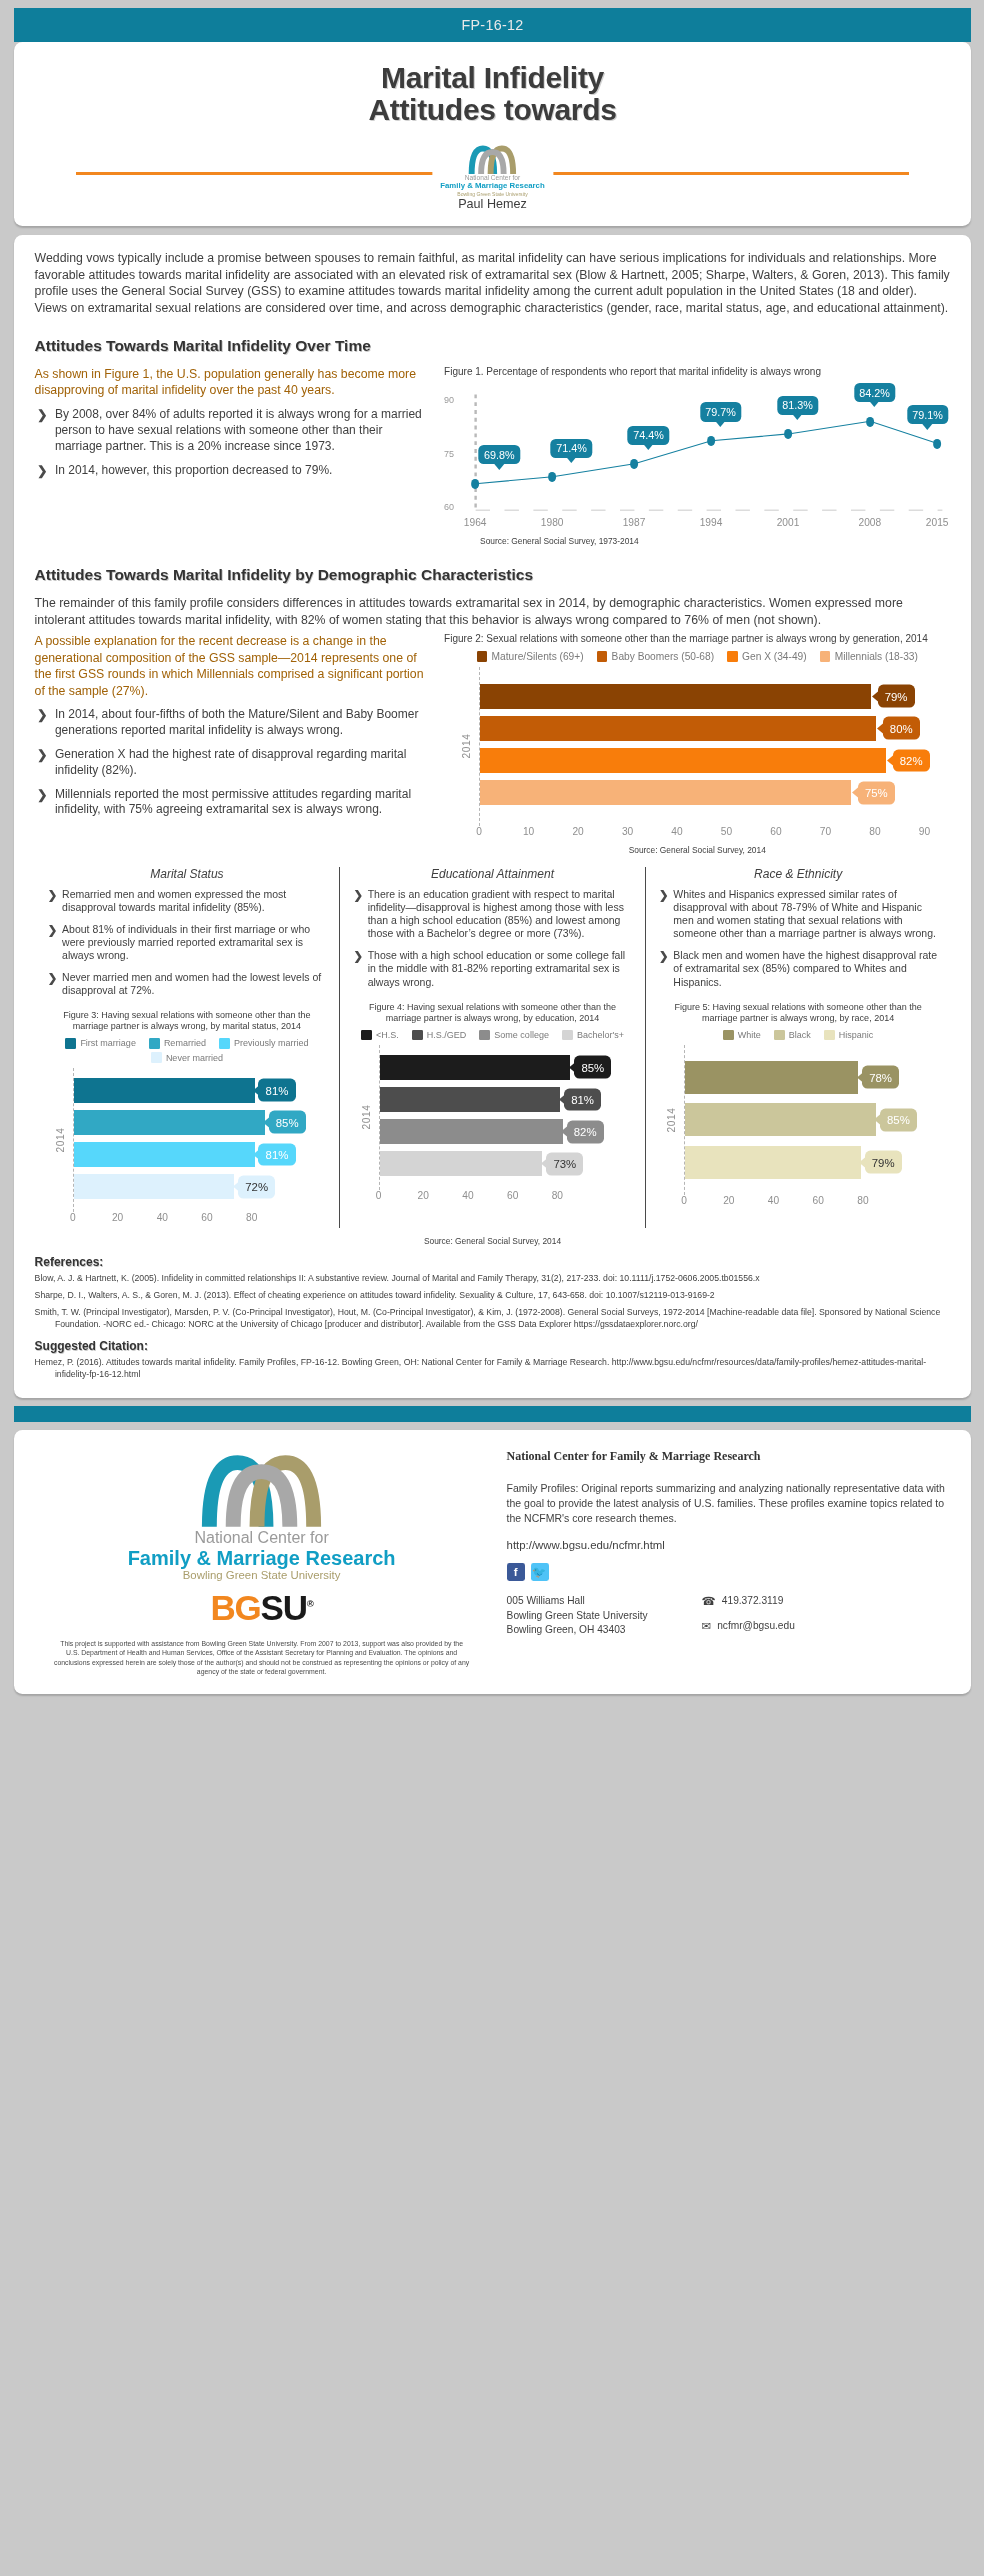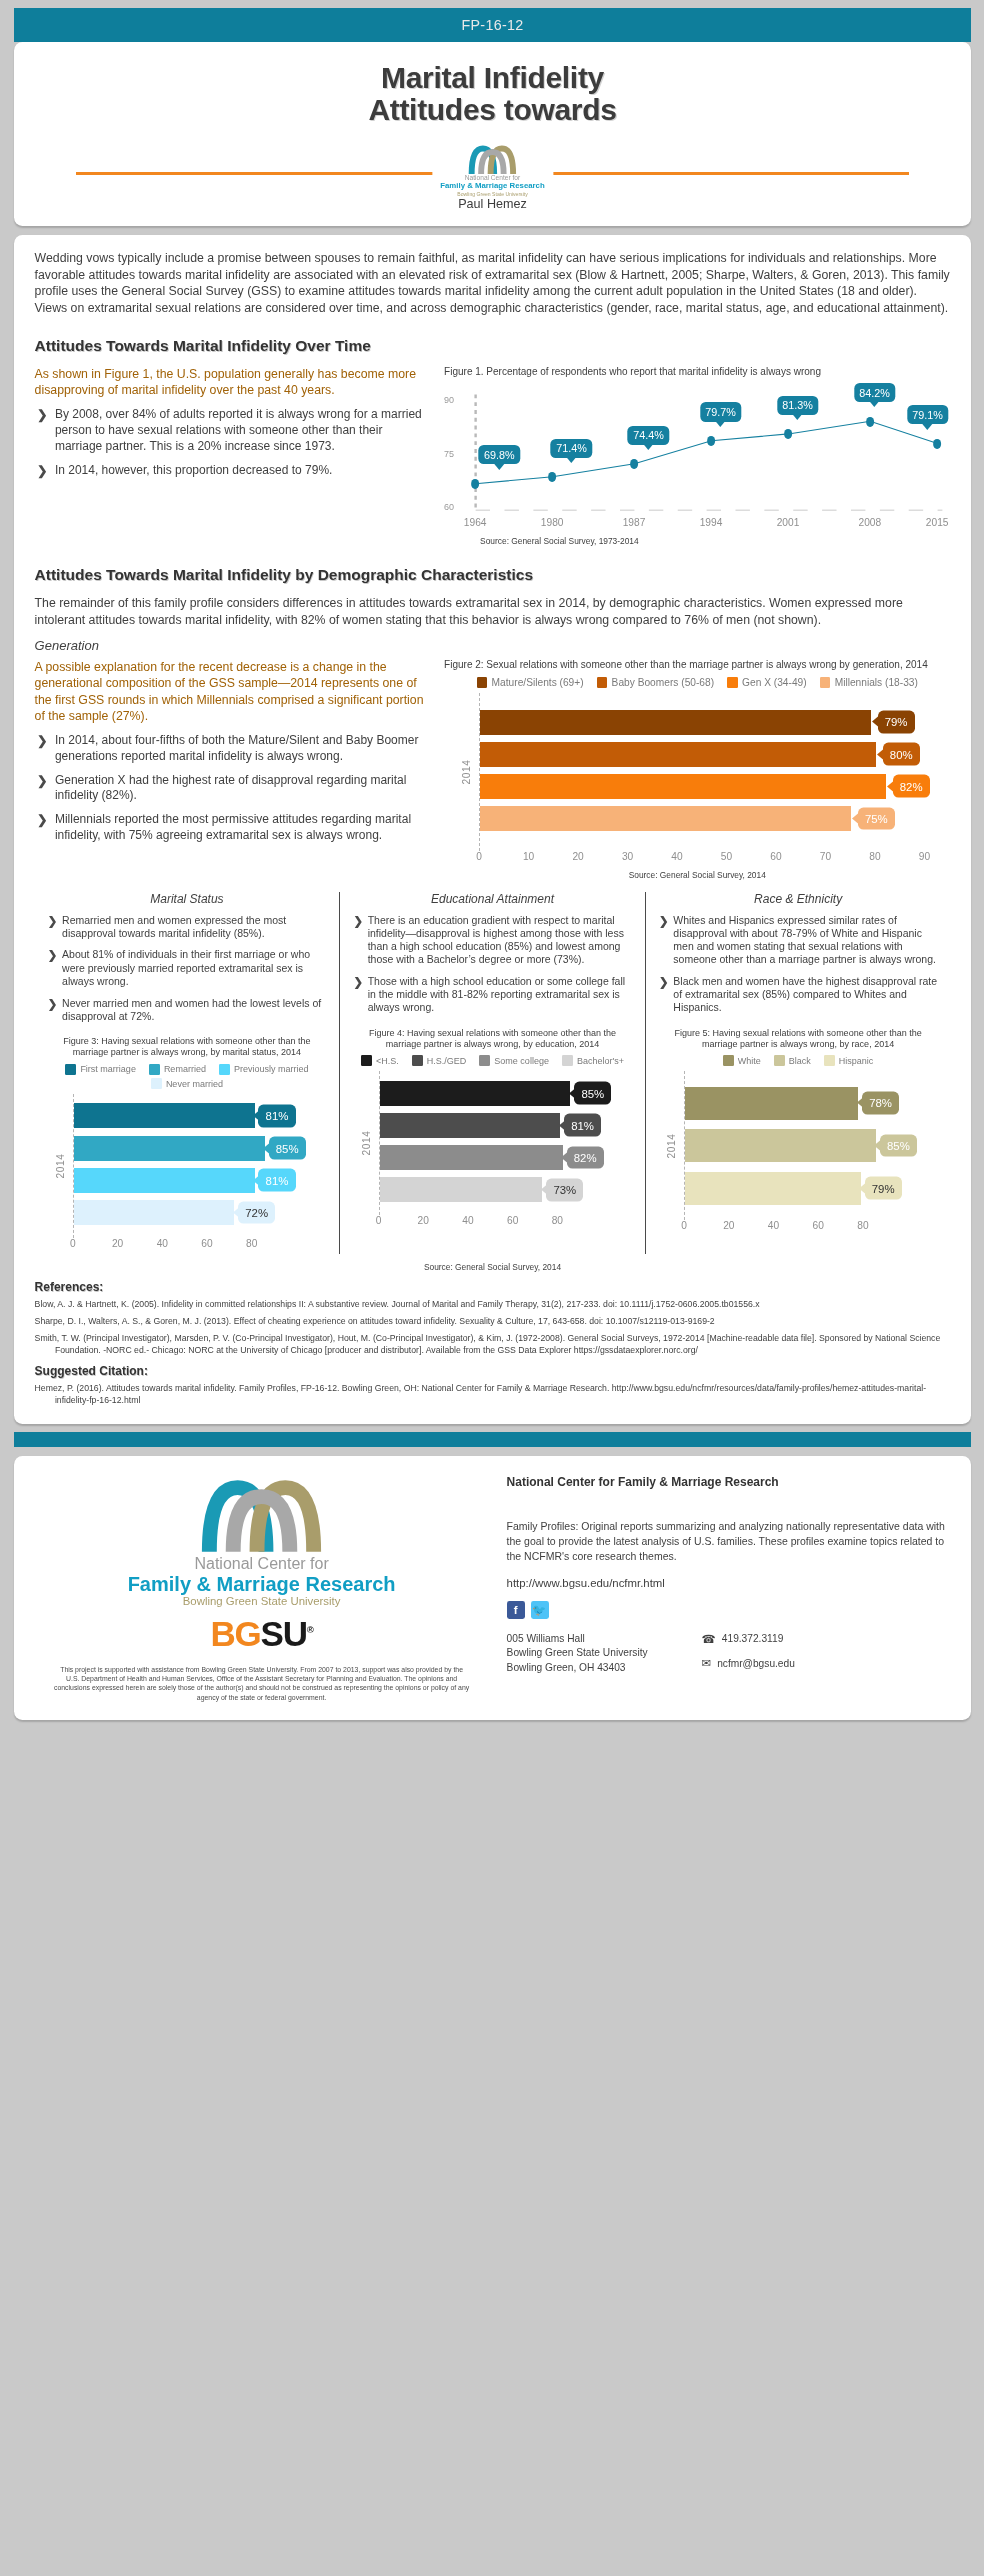--- a/index.html
+++ b/index.html
@@ -222,22 +222,22 @@
           font-family: "Liberation Sans Narrow","Liberation Sans",sans-serif;}
   .bgsu .bg { color: #f2871f; }
   .bgsu .su { color: #1a1a1a; }
   .bgsu .reg { font-size: 9.6px; vertical-align: super; color:#1a1a1a;}
   .disclaimer {
     font-size: 6.9px; line-height: 1.35; color: #4a4a4a; margin-top: 10.8px;
     font-family: "Liberation Sans Narrow","Liberation Sans",sans-serif;
     padding: 0 19px;
   }
   .foot-h {
-    font-size: 12px; font-weight: bold; color: #333; margin-bottom: 30px;
-    font-family: Liberation Sans, sans-serif;
+    font-size: 12px; font-weight: bold; color: #333; margin-bottom: 17px;
+    font-family: Liberation Serif, serif;
   }
   .foot-p {
     font-size: 10.5px; line-height: 1.42; color: #3f3f3f; margin-bottom: 13px;
     font-family: "Liberation Sans Narrow","Liberation Sans",sans-serif;
   }
   .foot-url { font-size: 11.4px; color: #3f3f3f; margin-bottom: 12px;
               font-family: "Liberation Sans Narrow","Liberation Sans",sans-serif;}
   .social { display: flex; gap: 6px; margin-bottom: 13px; }
   .sq { width: 18px; height: 18px; border-radius: 2.4px; display: flex;
         align-items: center; justify-content: center; color: #fff;
@@ -333,21 +333,20 @@
             <span style="left:98%">2015</span>
           </div>
         </div>
         <div class="src left">Source: General Social Survey, 1973-2014</div>
       </div>
     </div>
 
     <h2 class="section">Attitudes Towards Marital Infidelity by Demographic Characteristics</h2>
     <p class="intro">The remainder of this family profile considers differences in attitudes towards extramarital sex in 2014, by demographic characteristics. Women expressed more intolerant attitudes towards marital infidelity, with 82% of women stating that this behavior is always wrong compared to 76% of men (not shown).</p>
 
-    <h3 class="sub">Generation</h3>
 
     <div class="two-col">
       <div class="col-left">
         <p class="lead">A possible explanation for the recent decrease is a change in the generational composition of the GSS sample—2014 represents one of the first GSS rounds in which Millennials comprised a significant portion of the sample (27%).</p>
         <ul class="bullets cond">
           <li><span class="chev">❯</span><span>In 2014, about four-fifths of both the Mature/Silent and Baby Boomer generations reported marital infidelity is always wrong.</span></li>
           <li><span class="chev">❯</span><span>Generation X had the highest rate of disapproval regarding marital infidelity (82%).</span></li>
           <li><span class="chev">❯</span><span>Millennials reported the most permissive attitudes regarding marital infidelity, with 75% agreeing extramarital sex is always wrong.</span></li>
         </ul>
       </div>

